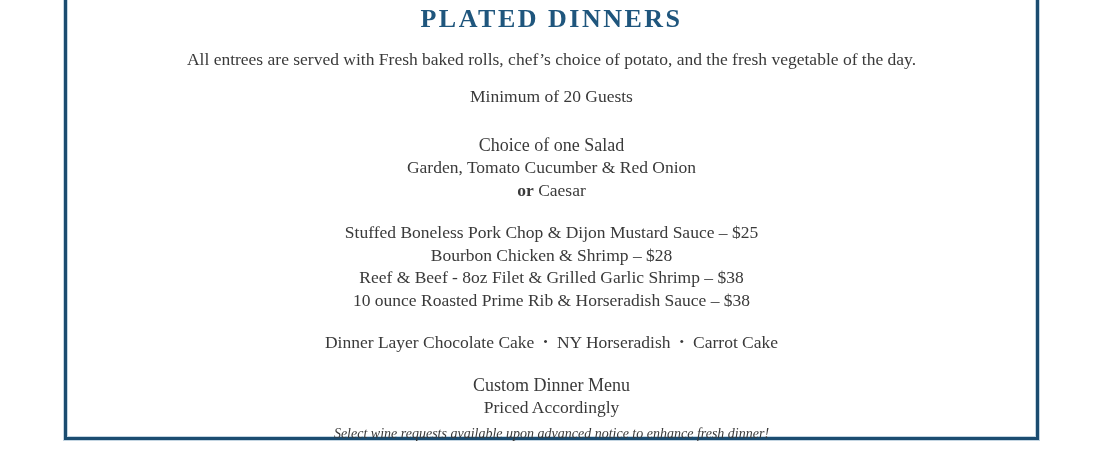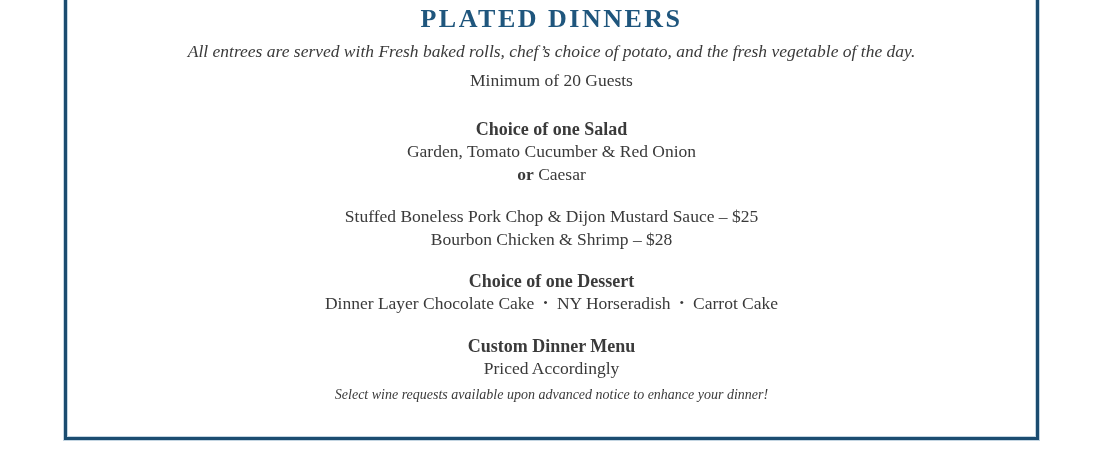--- a/index.html
+++ b/index.html
@@ -33,37 +33,36 @@
   }
   .menu-title {
     margin: 0 0 4px 0;
     font-size: 26px;
     font-weight: bold;
     letter-spacing: 2.5px;
     color: #1f567d;
     line-height: 28px;
   }
   .menu-desc {
-    margin: 8px;
-    font-style: italic;
+    margin: 16px;
     line-height: 21px;
   }
   .menu-min {
     margin: 0;
     line-height: 21px;
   }
   .section {
     margin-top: 20px;
   }
   .section-first {
     margin-top: 27px;
   }
   .section-heading {
     margin: 0;
-    font-weight: bold;
+    font-weight: normal;
     font-size: 18px;
     line-height: 22px;
   }
   .line {
     margin: 0;
     line-height: 22.5px;
   }
   .or-word {
     font-weight: bold;
   }
@@ -92,27 +91,28 @@
 
     <div class="section section-first">
       <p class="section-heading">Choice of one Salad</p>
       <p class="line">Garden, Tomato Cucumber &amp; Red Onion</p>
       <p class="line"><span class="or-word">or</span> <span>Caesar</span></p>
     </div>
 
     <div class="section">
       <p class="line">Stuffed Boneless Pork Chop &amp; Dijon Mustard Sauce – $25</p>
       <p class="line">Bourbon Chicken &amp; Shrimp – $28</p>
+      <p class="line">Reef &amp; Beef - 8oz Filet &amp; Grilled Garlic Shrimp – $38</p>
+      <p class="line">10 ounce Roasted Prime Rib &amp; Horseradish Sauce – $38</p>
     </div>
 
     <div class="section">
-      <p class="section-heading">Choice of one Dessert</p>
       <p class="line"><span>Dinner Layer Chocolate Cake</span><span class="dot">•</span><span>NY Horseradish</span><span class="dot">•</span><span>Carrot Cake</span></p>
     </div>
 
     <div class="section">
       <p class="section-heading">Custom Dinner Menu</p>
       <p class="line">Priced Accordingly</p>
-      <p class="footnote">Select wine requests available upon advanced notice to enhance your dinner!</p>
+      <p class="footnote">Select wine requests available upon advanced notice to enhance fresh dinner!</p>
     </div>
 
   </div>
 </div>
 
 </body></html>

